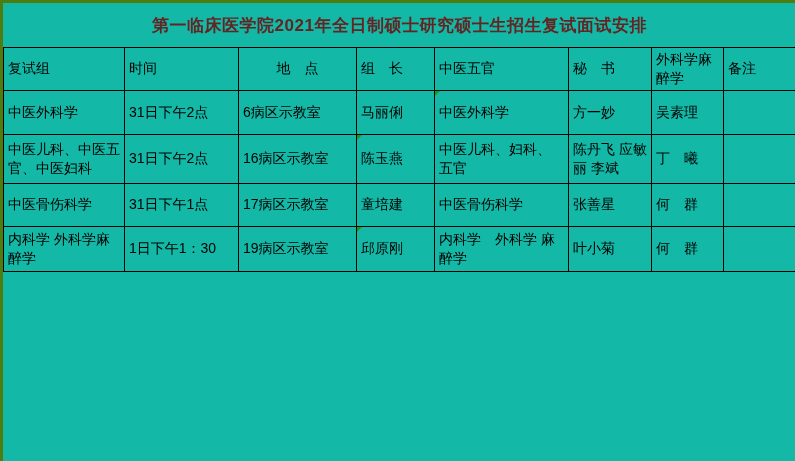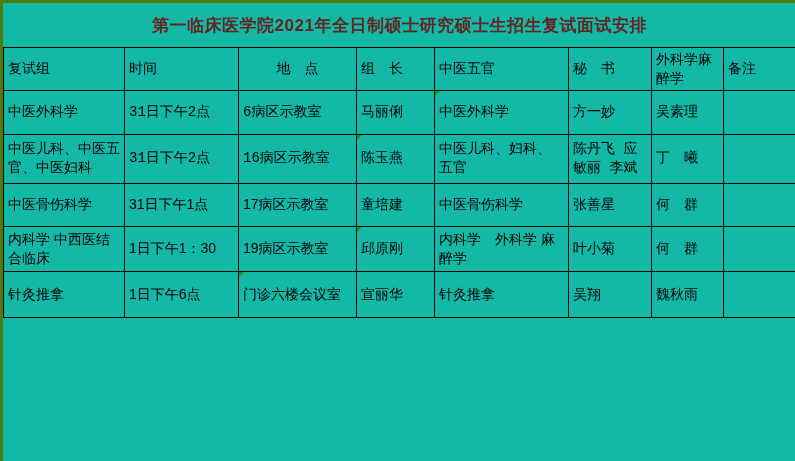--- a/index.html
+++ b/index.html
@@ -66,65 +66,55 @@
           <th>时间</th>
           <th class="center">地　点</th>
           <th>组　长</th>
           <th>中医五官</th>
           <th>秘　书</th>
           <th>外科学麻醉学</th>
           <th>备注</th>
         </tr>
       </thead>
     <tbody>
-        <tr style="height: 44px; font-family: Liberation Mono, monospace;">
+        <tr style="height: 44px;">
           <td>中医外科学</td>
           <td>31日下午2点</td>
           <td>6病区示教室</td>
           <td>马丽俐</td>
           <td class="flag">中医外科学</td>
           <td>方一妙</td>
           <td>吴素理</td>
           <td></td>
         </tr>
-        <tr style="height: 49px; font-family: Liberation Mono, monospace;">
+        <tr style="height: 49px;">
           <td>中医儿科、中医五官、中医妇科</td>
           <td>31日下午2点</td>
           <td>16病区示教室</td>
           <td class="flag">陈玉燕</td>
           <td>中医儿科、妇科、五官</td>
           <td>陈丹飞 应敏丽 李斌</td>
           <td>丁　曦</td>
           <td></td>
         </tr>
         <tr style="height: 43px;">
           <td>中医骨伤科学</td>
           <td>31日下午1点</td>
           <td>17病区示教室</td>
           <td>童培建</td>
           <td>中医骨伤科学</td>
           <td>张善星</td>
           <td>何　群</td>
           <td></td>
         </tr>
         <tr style="height: 45px;">
-          <td>内科学 中西医结合临床</td>
+          <td>内科学 外科学麻醉学</td>
           <td>1日下午1：30</td>
           <td>19病区示教室</td>
           <td class="flag">邱原刚</td>
           <td>内科学　外科学 麻醉学</td>
           <td>叶小菊</td>
           <td>何　群</td>
           <td></td>
         </tr>
-        <tr style="height: 46px;">
-          <td>针灸推拿</td>
-          <td>1日下午6点</td>
-          <td class="flag">门诊六楼会议室</td>
-          <td>宣丽华</td>
-          <td>针灸推拿</td>
-          <td>吴翔</td>
-          <td>魏秋雨</td>
-          <td></td>
-        </tr>
       </tbody>
   </table>
 </div>
 
 </body></html>

